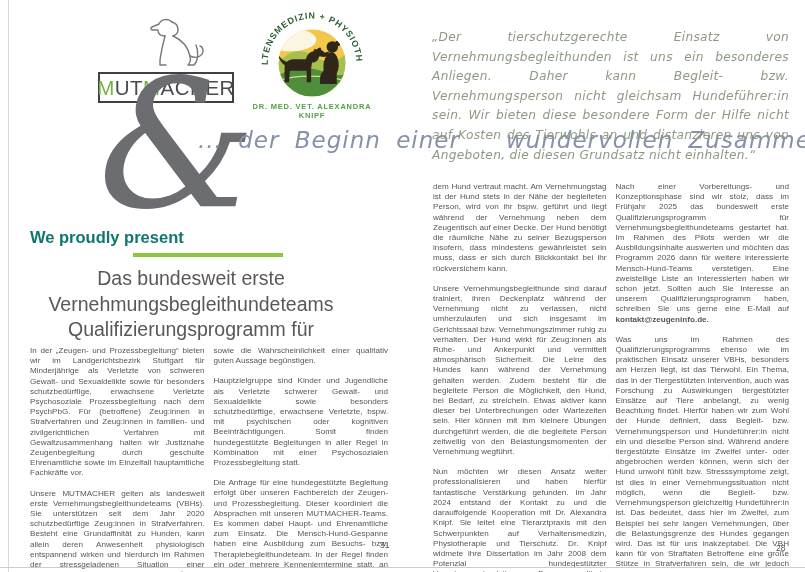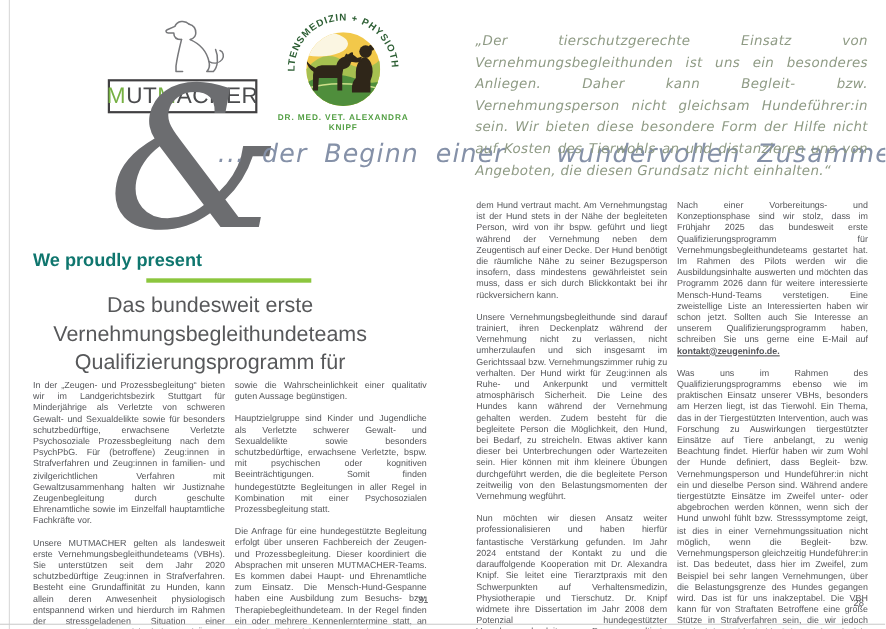--- a/index.html
+++ b/index.html
@@ -40,21 +40,21 @@
   .green-rule{width:150px;height:3.5px;background:#8cc63e;margin:6px auto 0;}
   .title{position:absolute;left:13px;top:266px;width:356px;text-align:center;
          font-size:19.5px;line-height:25.5px;color:#57585a;}
 
   
   .cols{position:absolute;display:flex;gap:9px;}
   .cols-left{left:30px;top:346px;width:358px;}
   .cols-right{left:433px;top:182px;width:356px;}
   .col{flex:1 1 0;font-size:8.1px;line-height:10.2px;text-align:justify;color:#55565a;}
   .col p{margin:0 0 10px 0;}
-  .mail{color:#55565a;text-decoration:underline;cursor:pointer;font-weight:bold;}
+  .mail{color:#55565a;cursor:pointer;font-weight:bold;}
 
   
   .quote{position:absolute;left:432px;top:28px;width:357px;
          font-family:"DejaVu Sans",sans-serif;font-style:italic;
          font-size:12.2px;line-height:19.6px;color:#8e9a84;text-align:justify;
          letter-spacing:.3px;}
 
   .pagenum{position:absolute;font-size:8.5px;color:#55565a;}
   .pn-left{left:380px;top:540px;}
   .pn-right{left:776px;top:543px;}

